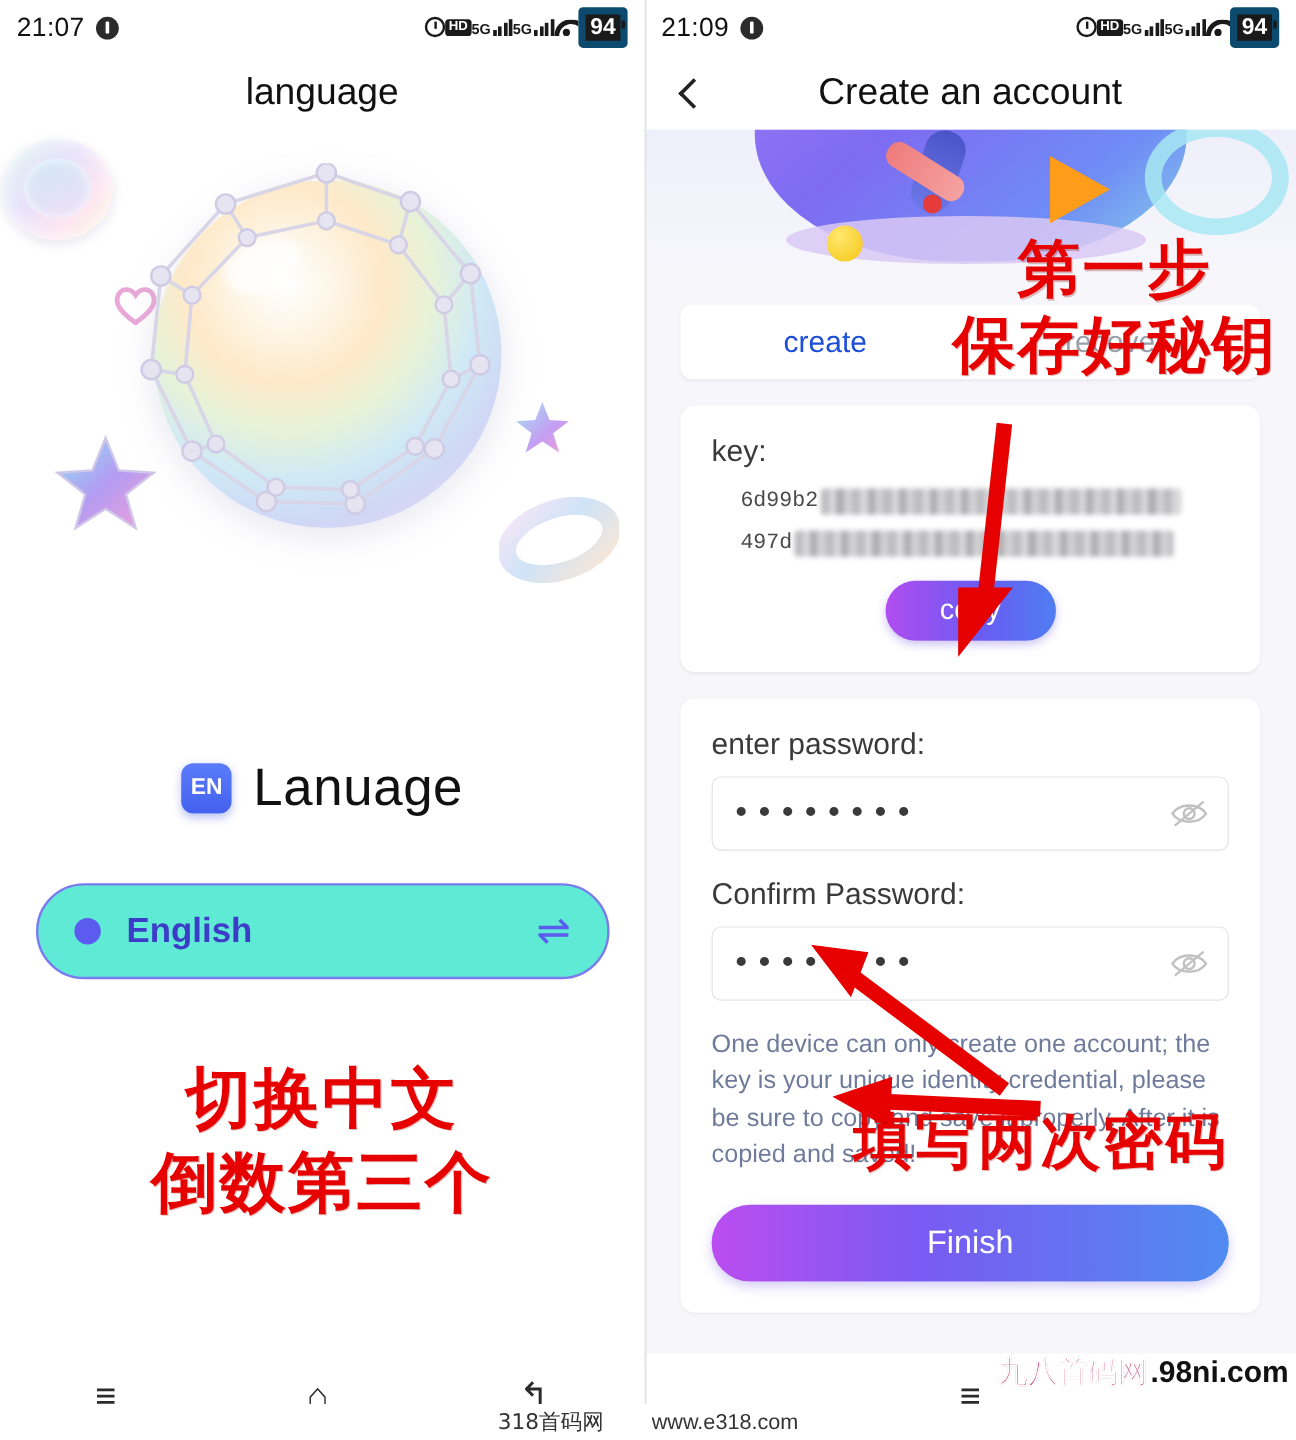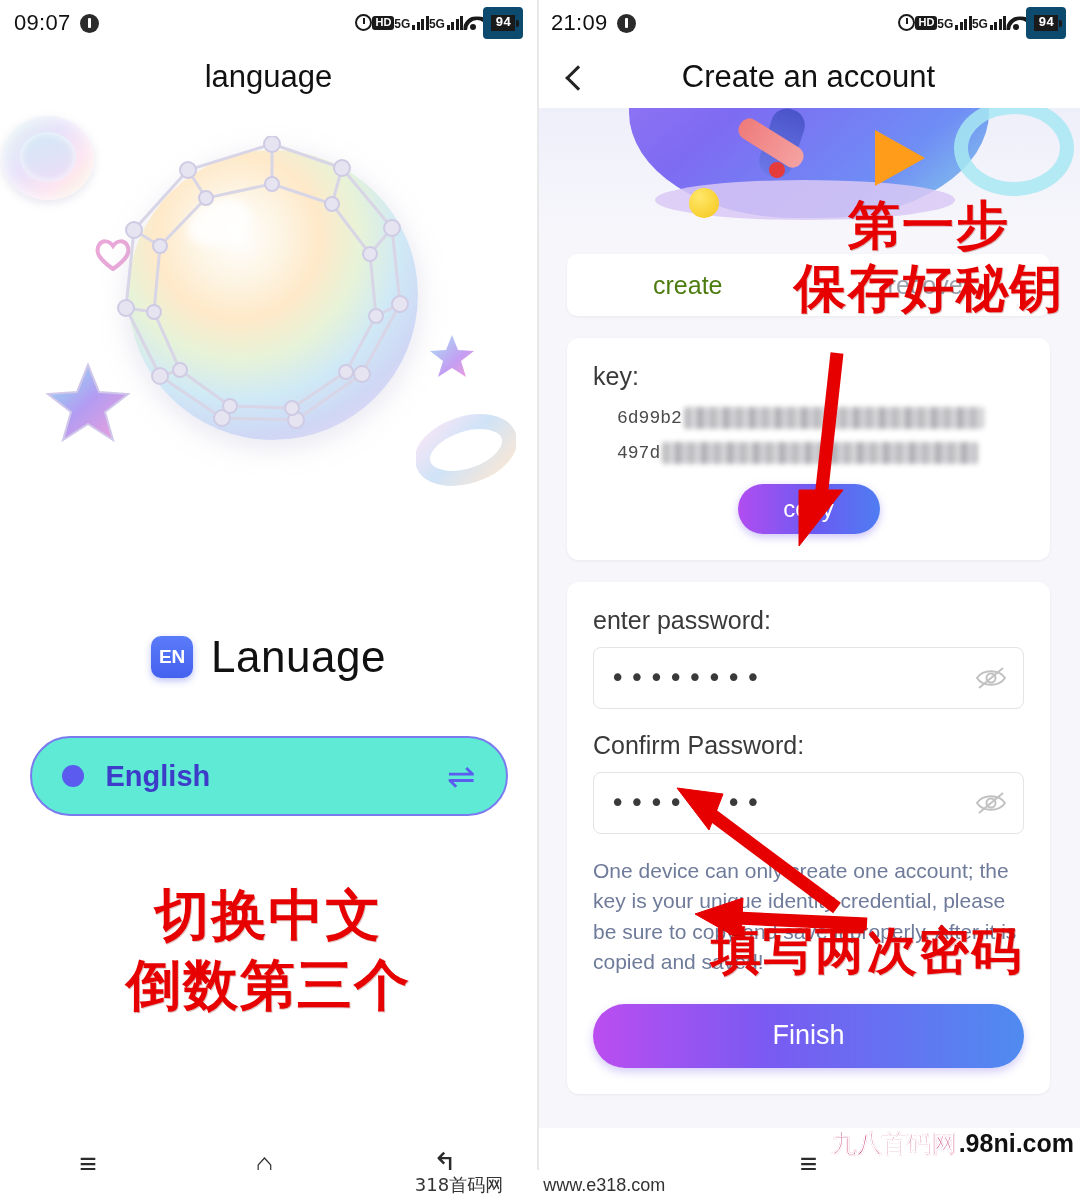--- a/index.html
+++ b/index.html
@@ -104,30 +104,29 @@
   }
   .wifi-icon::after {
     content: "";
     position: absolute;
     left: 7px; bottom: 0;
     width: 6px; height: 6px;
     background: #1a1a1a;
     border-radius: 50% 50% 50% 50%;
   }
   .battery {
-    border: 8px solid #0c4a6e;
+    border: 6px solid #0c4a6e;
     border-radius: 4px;
     background: #1a1a1a;
     color: #fff;
-    font-size: 13px;
+    font-size: 19px;
     font-weight: 700;
     padding: 1px 4px;
     line-height: 1.1;
     position: relative;
-    font-family: Liberation Mono, monospace;
   }
   .battery::after {
     content:"";
     position:absolute; right:-4px; top:5px;
     width:3px; height:7px; background:#1a1a1a;
     border-radius:0 2px 2px 0;
   }
 
   
   .titlebar {
@@ -365,21 +364,21 @@
     display: flex;
     box-shadow: 0 1px 3px rgba(0,0,0,.06);
     overflow: hidden;
   }
   .tab {
     flex: 1;
     display: flex; align-items: center; justify-content: center;
     font-size: 25px;
     color: #9aa0ac;
   }
-  .tab.active { color: #4d7c0f; text-align: center; }
+  .tab.active { color: #1d4ed8; text-align: center; }
 
   .card {
     margin: 22px 30px 0;
     background: #fff;
     border-radius: 12px;
     box-shadow: 0 1px 3px rgba(0,0,0,.06);
     padding: 24px 26px 26px;
   }
   .key-label {
     font-size: 25px;
@@ -546,21 +545,21 @@
   }
 </style>
 </head>
 <body>
 
 <div class="page">
 
   <div class="panel panel-left">
 
     <div class="statusbar">
-      <span class="status-time">09:07</span>
+      <span class="status-time">21:07</span>
       <span class="status-dot-icon"></span>
       <span class="status-right">
         <span class="ic ic-alarm"></span>
         <span class="hd-badge">HD</span>
         <span class="net-pill">
           <span class="net-label">5G</span>
           <span class="bars">
               <i></i>
               <i></i>
               <i></i>

